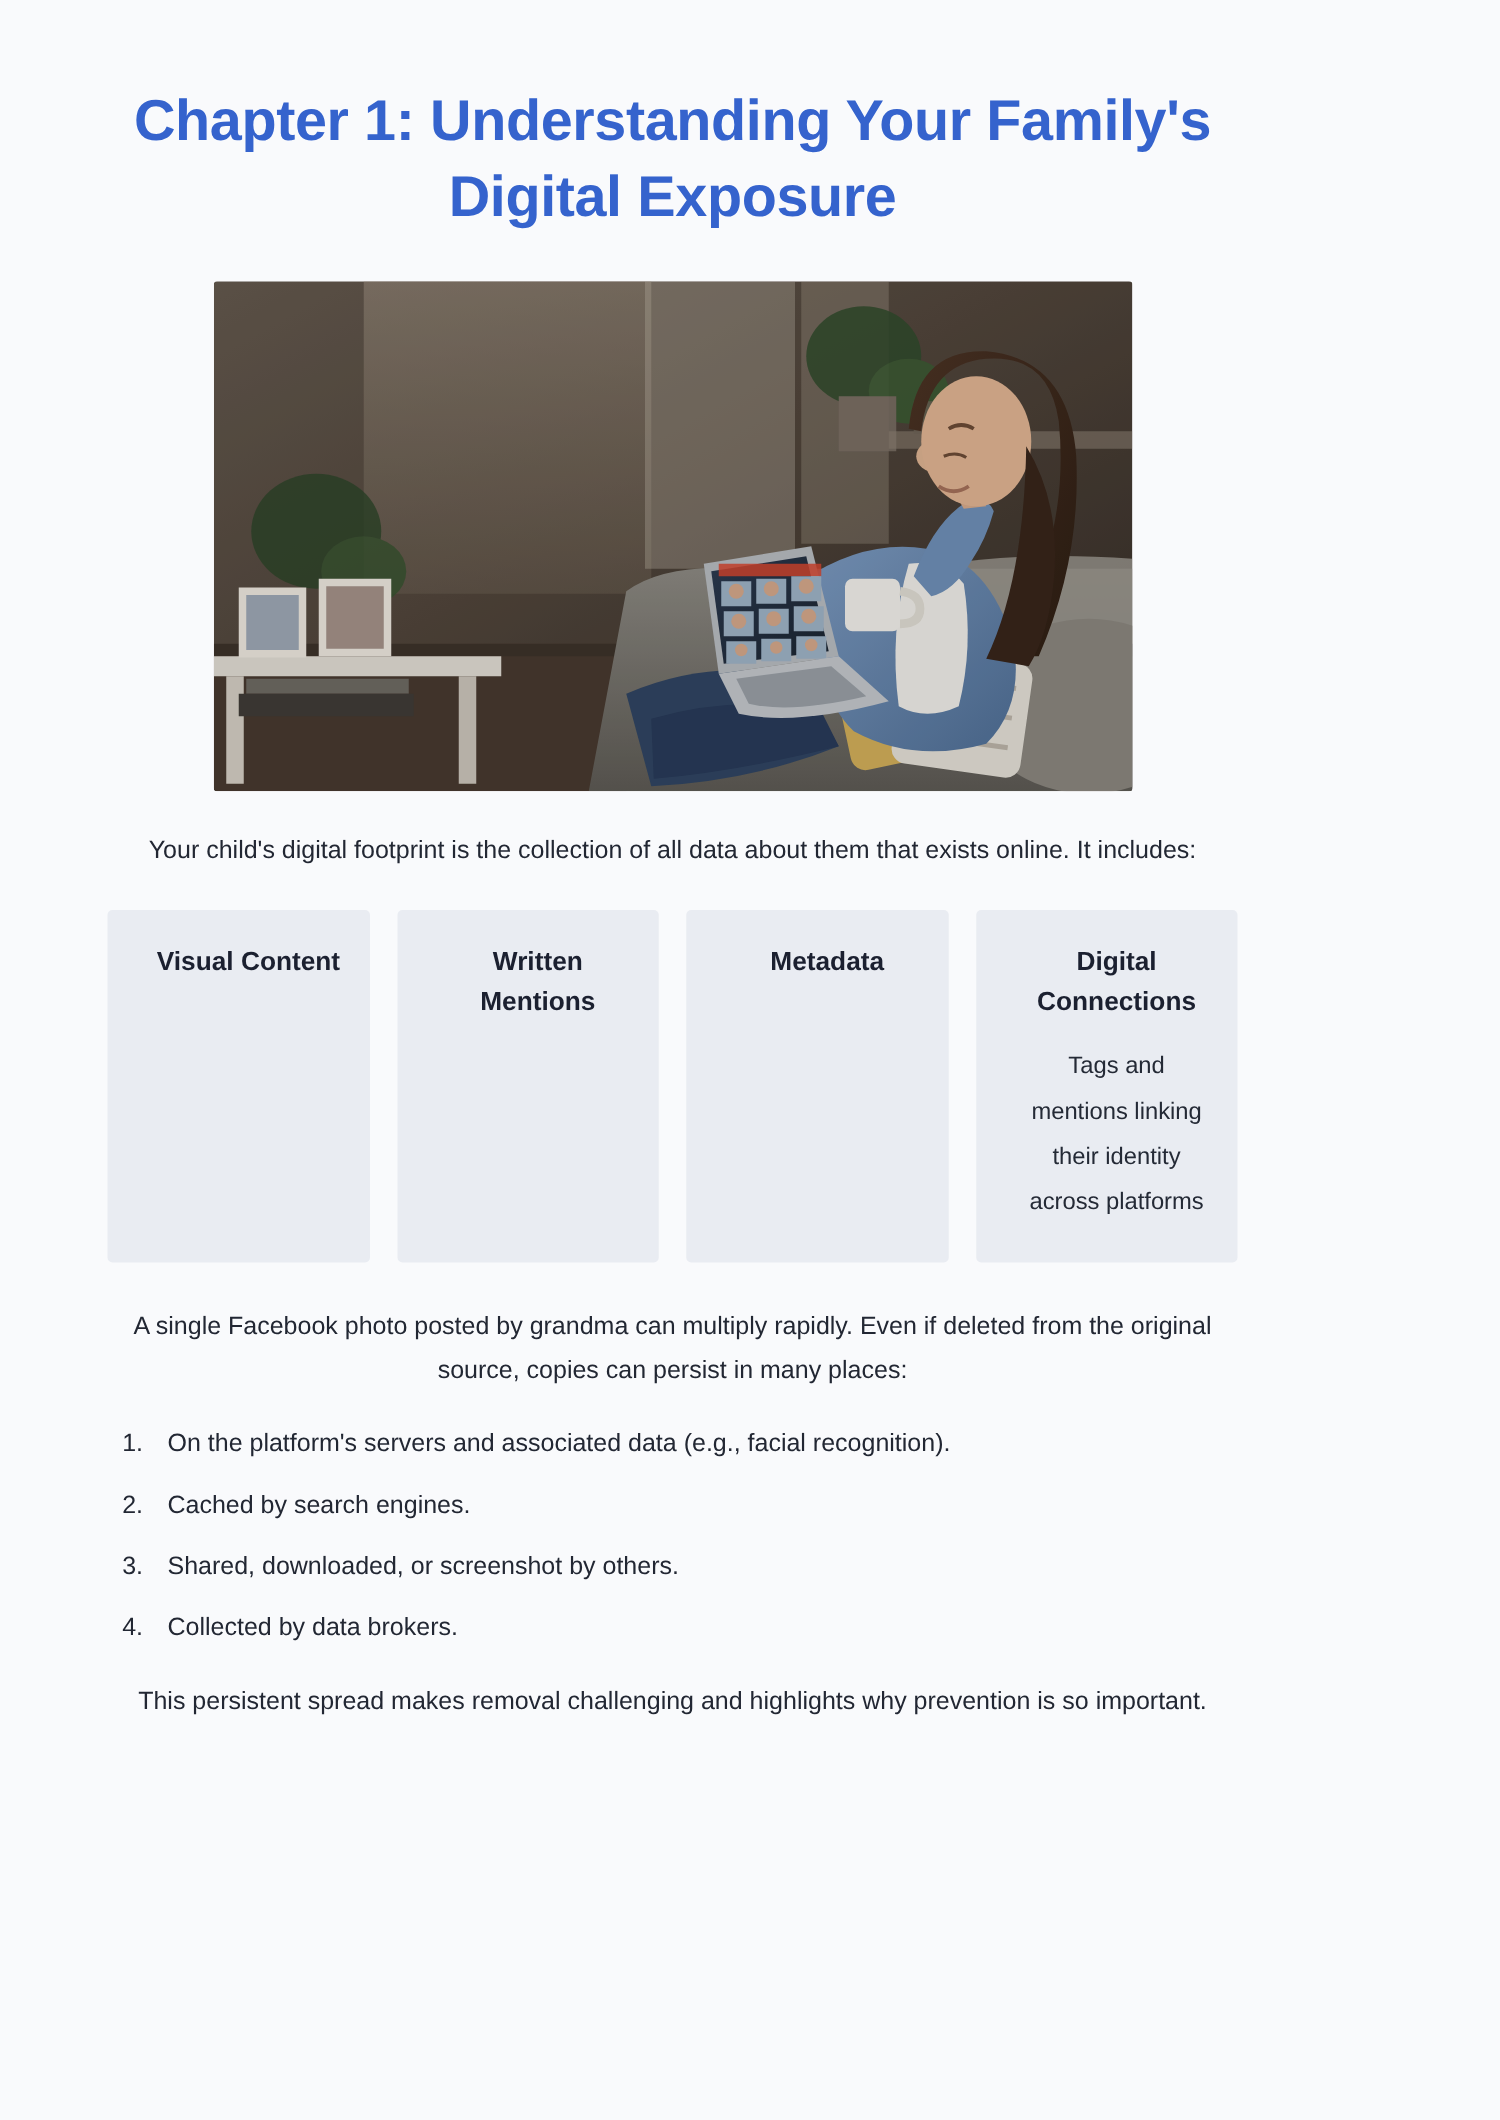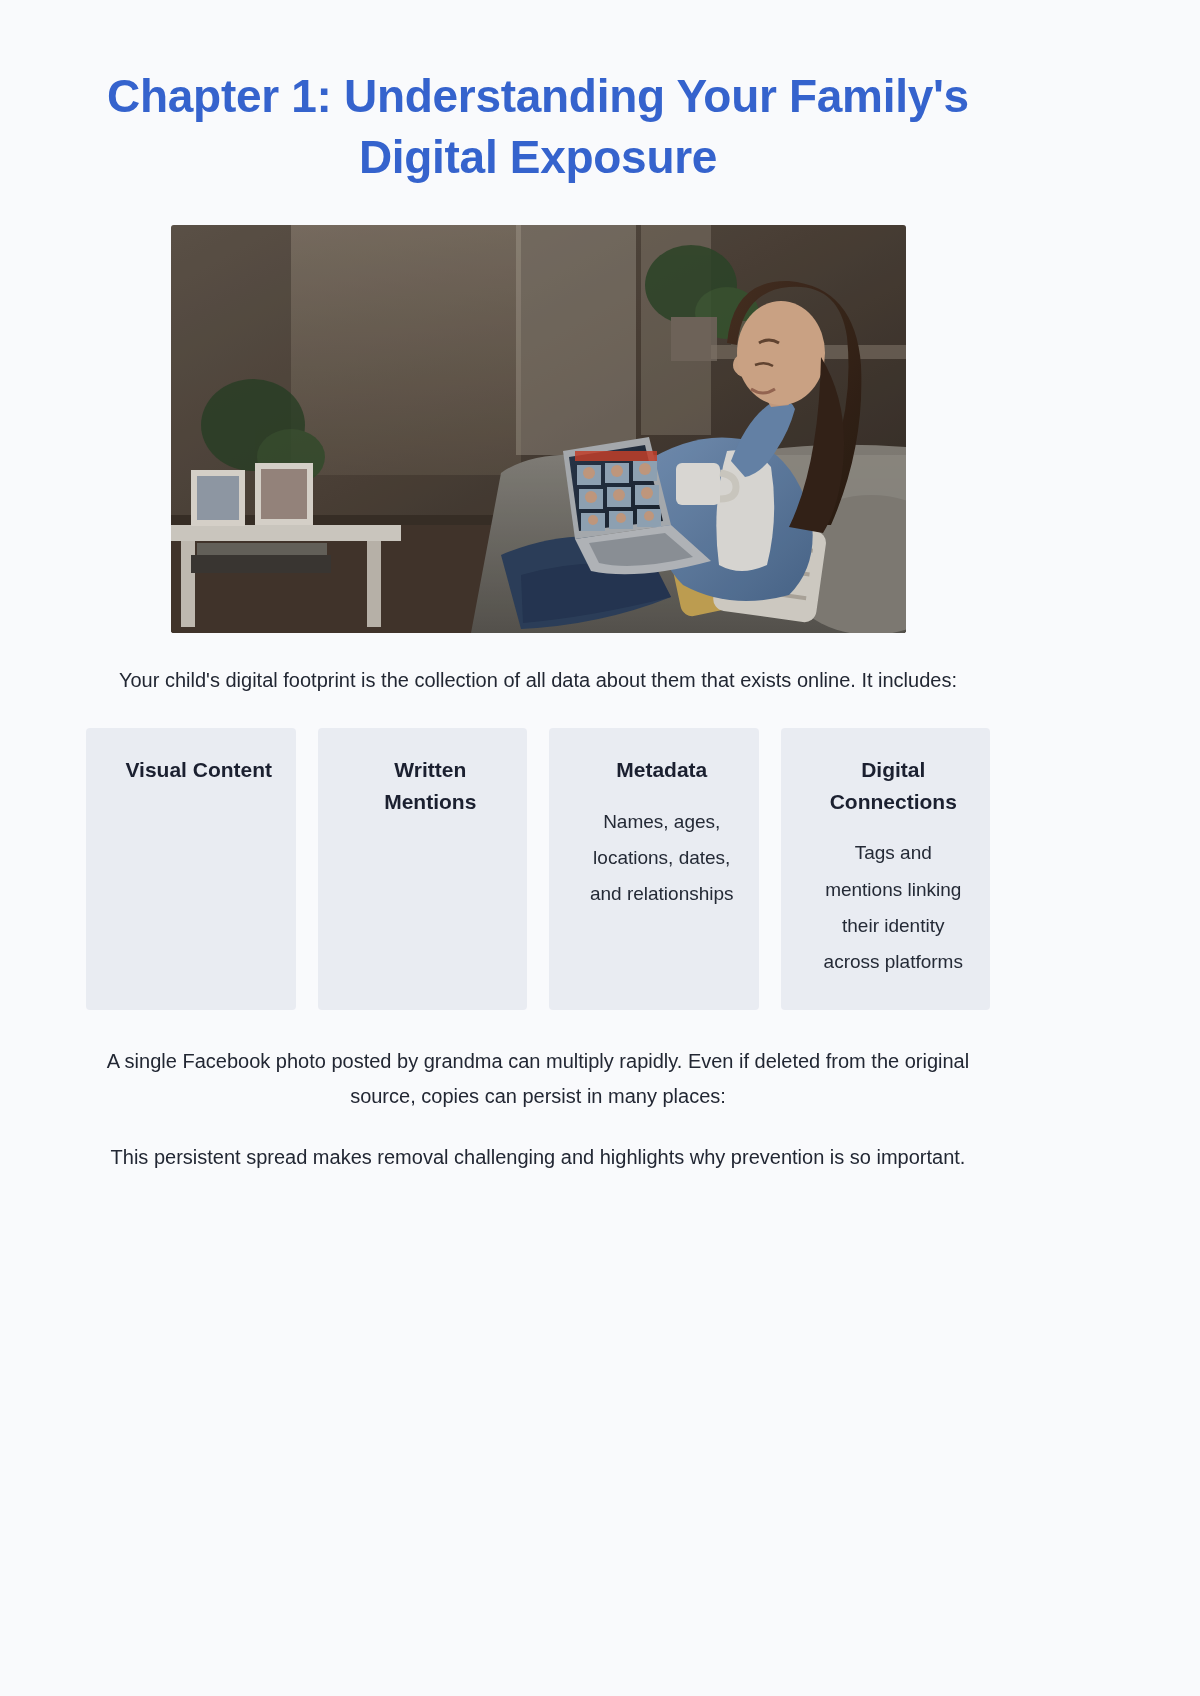--- a/index.html
+++ b/index.html
@@ -251,26 +251,31 @@
 
   <div class="cards">
     <div class="card">
       <div class="card-title">Visual Content</div>
     </div>
     <div class="card">
       <div class="card-title">Written Mentions</div>
     </div>
     <div class="card">
       <div class="card-title">Metadata</div>
-      <p class="card-body">Names, ages, locations, dates, and relationships</p>
     </div>
     <div class="card">
       <div class="card-title">Digital Connections</div>
       <p class="card-body">Tags and mentions linking their identity across platforms</p>
     </div>
   </div>
 
   <p class="body-text para-2">A single Facebook photo posted by grandma can multiply rapidly. Even if deleted from the original source, copies can persist in many places:</p>
 
+  <ol class="steps">
+    <li>On the platform's servers and associated data (e.g., facial recognition).</li>
+    <li>Cached by search engines.</li>
+    <li>Shared, downloaded, or screenshot by others.</li>
+    <li>Collected by data brokers.</li>
+  </ol>
 
   <p class="body-text para-3">This persistent spread makes removal challenging and highlights why prevention is so important.</p>
 
 </div>
 
 </body></html>

